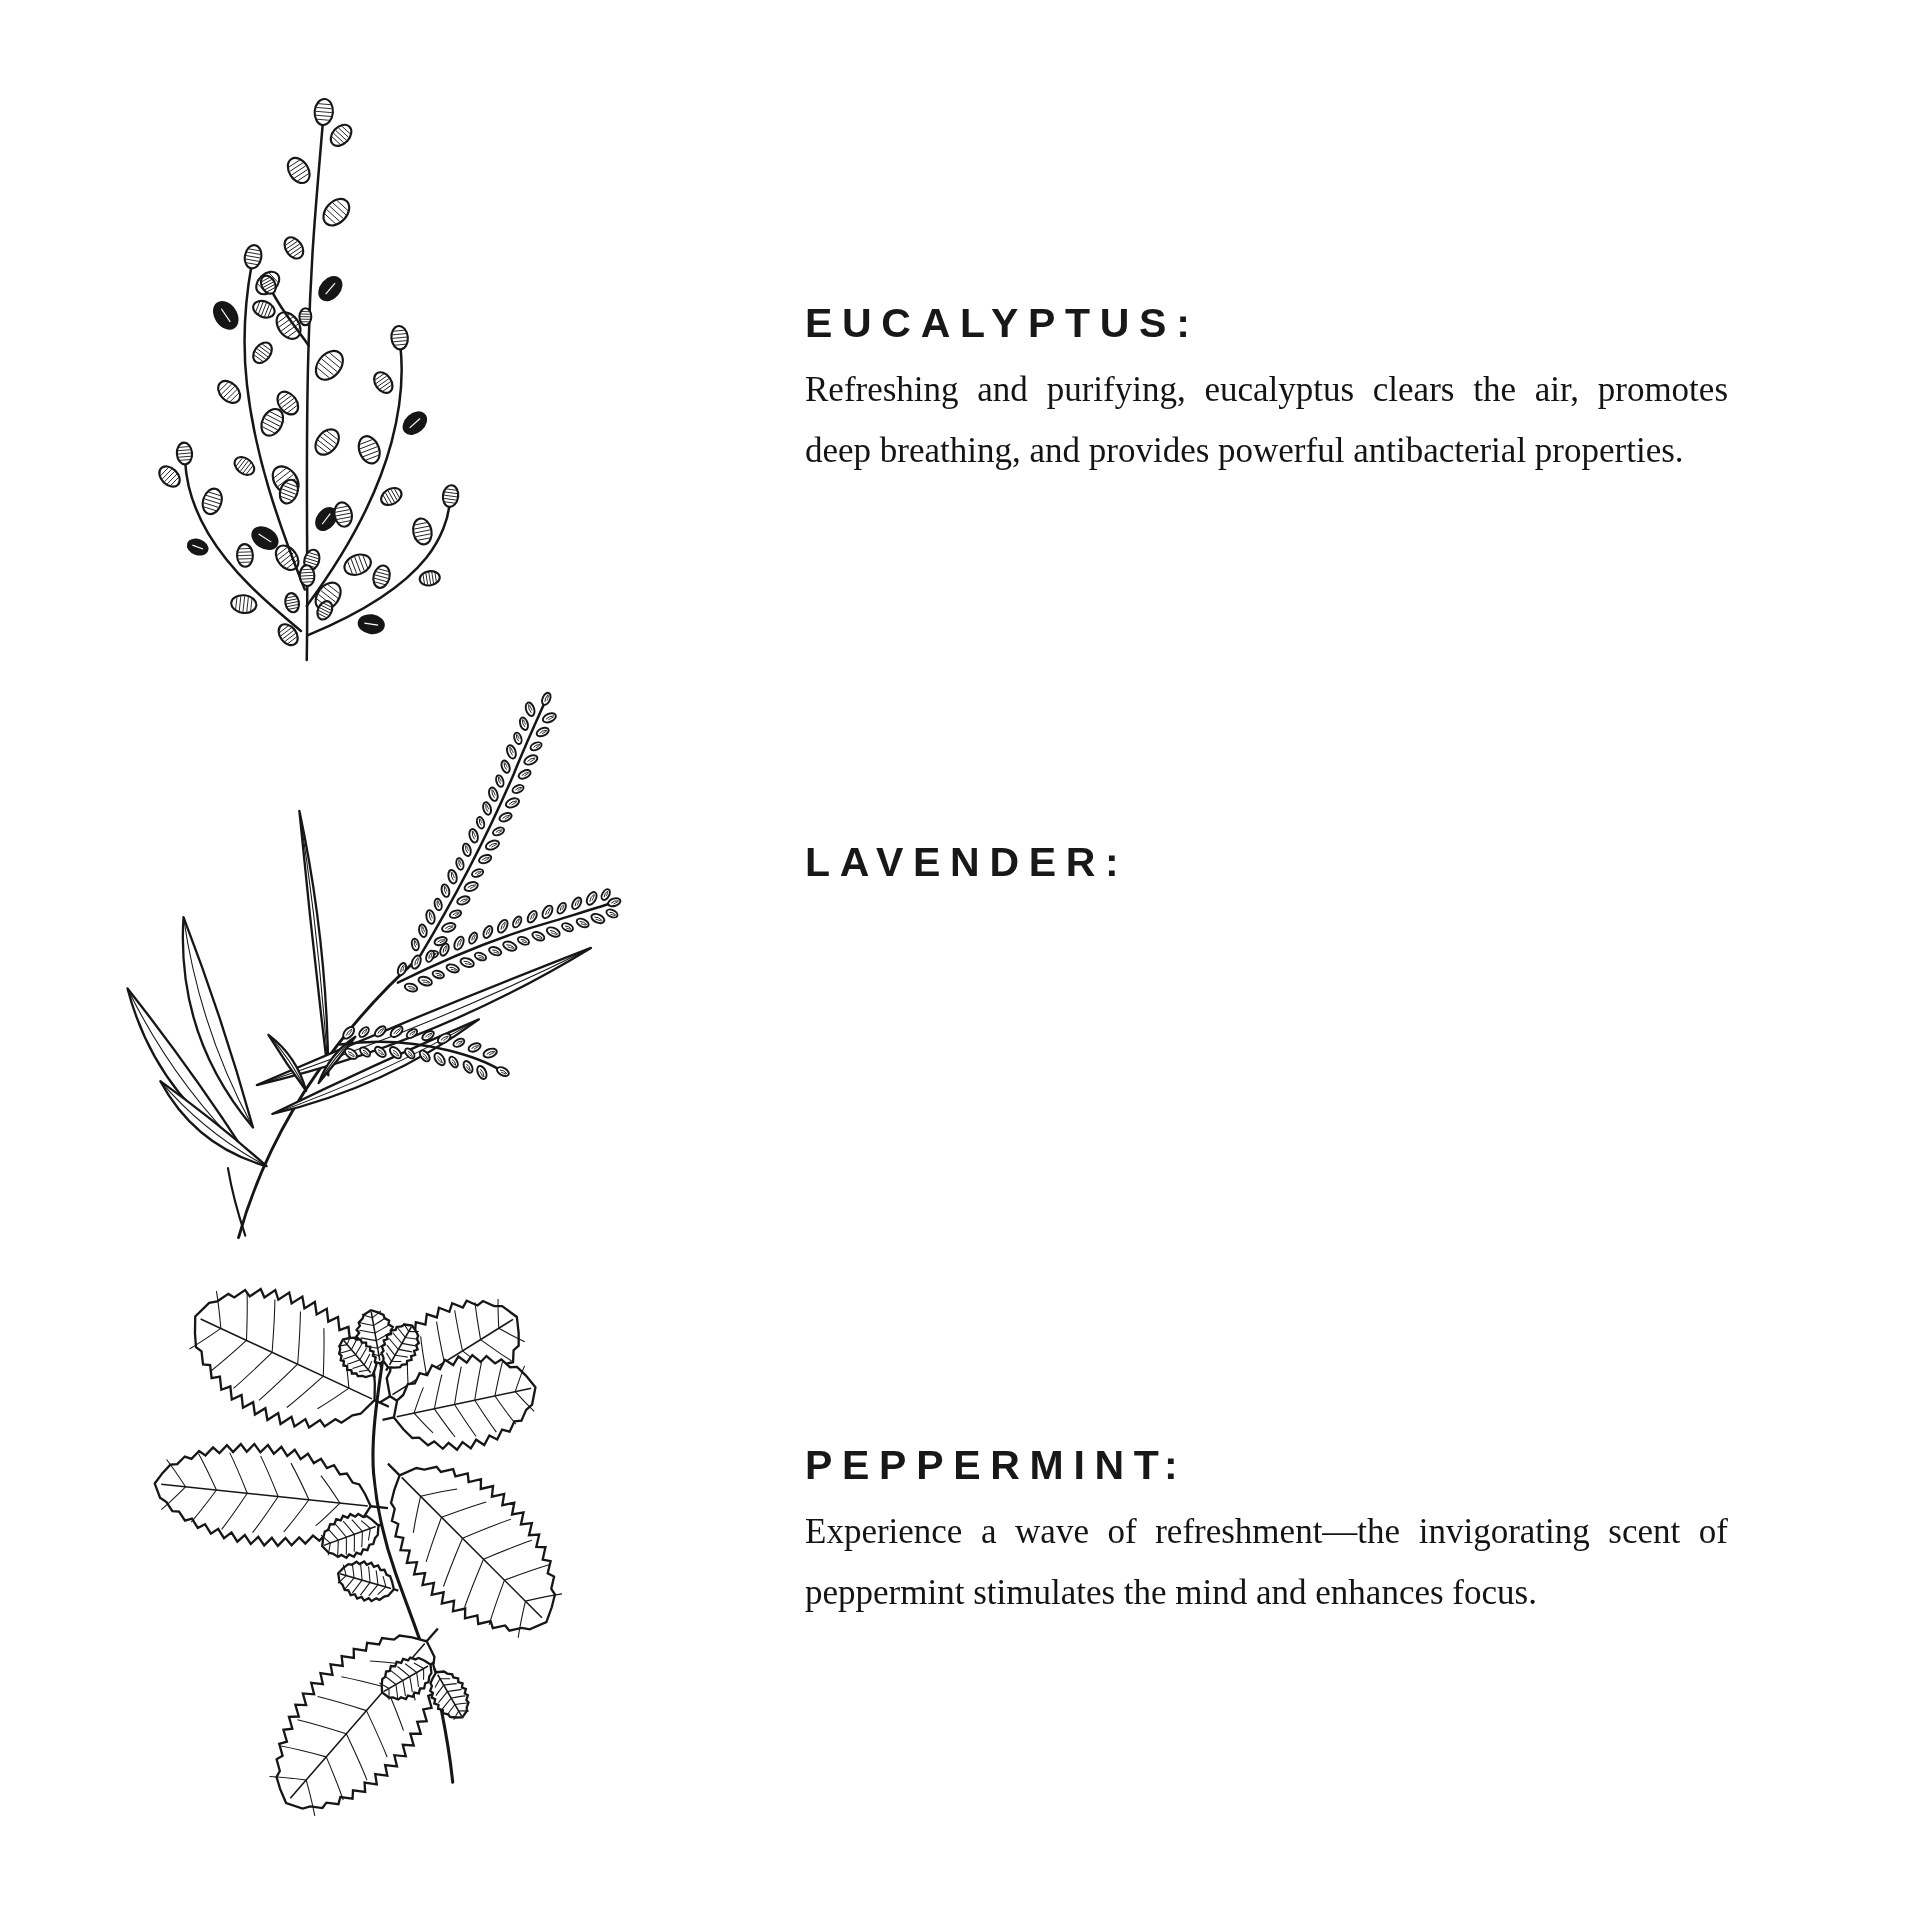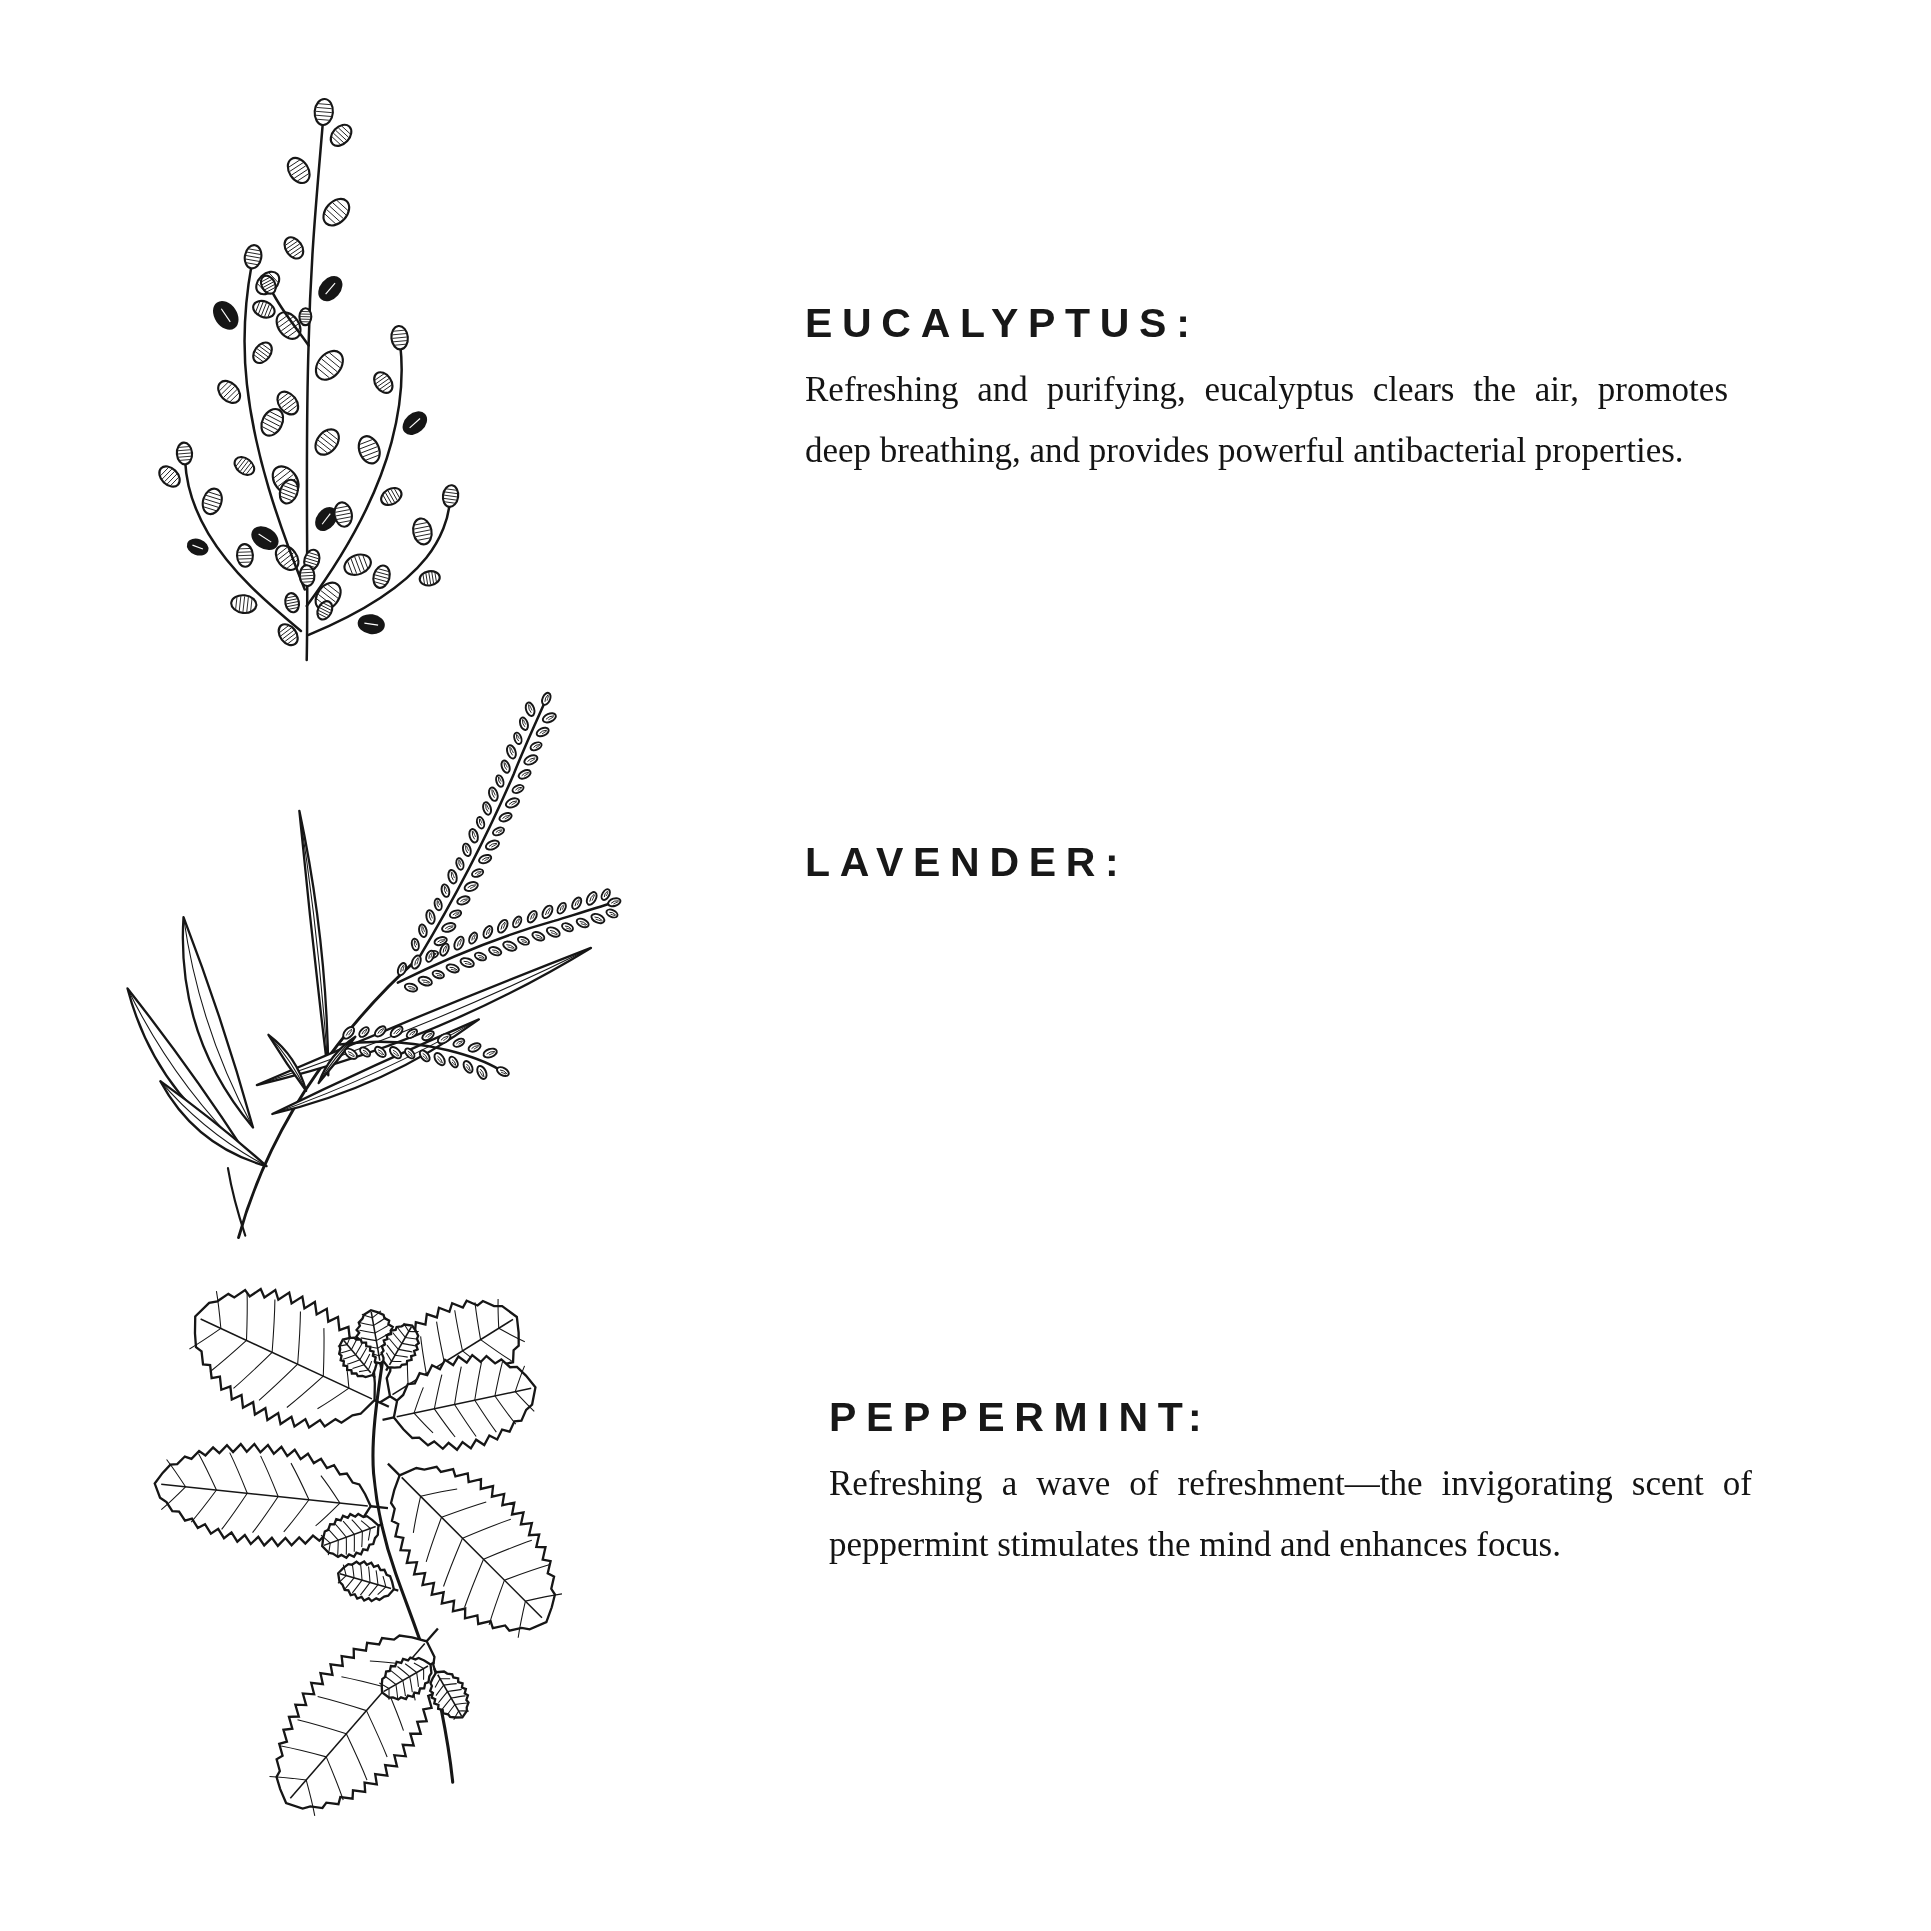--- a/index.html
+++ b/index.html
@@ -9,21 +9,21 @@
     font-family:"Liberation Serif", serif;
     color:#141414;
     position:relative;
     overflow:hidden;
   }
   .canvas { position:absolute; left:0; top:0; width:1931px; height:1728px; background:#ffffff; }
 
   .section-text { position:absolute; left:805px; width:923px; }
   #sec-eucalyptus { top:301px; }
   #sec-lavender   { top:840px; }
-  #sec-peppermint { top:1395px;margin-left:24px; }
+  #sec-peppermint { top:1443px; }
 
   .heading {
     font-family:"Liberation Sans", sans-serif;
     font-weight:700;
     font-size:41px;
     letter-spacing:9.7px;
     line-height:44px;
     color:#181818;
     white-space:nowrap;
   }
@@ -1123,17 +1123,17 @@
     <h2 class="heading">EUCALYPTUS:</h2>
     <p class="body-par">Refreshing and purifying, eucalyptus clears the air, promotes deep breathing, and provides powerful antibacterial properties.</p>
   </section>
 
   <section class="section-text" id="sec-lavender">
     <h2 class="heading">LAVENDER:</h2>
   </section>
 
   <section class="section-text" id="sec-peppermint">
     <h2 class="heading">PEPPERMINT:</h2>
-    <p class="body-par">Refreshing a wave of refreshment—the invigorating scent of peppermint stimulates the mind and enhances focus.</p>
+    <p class="body-par">Experience a wave of refreshment—the invigorating scent of peppermint stimulates the mind and enhances focus.</p>
   </section>
 
 </div>
 
 
 </body></html>

